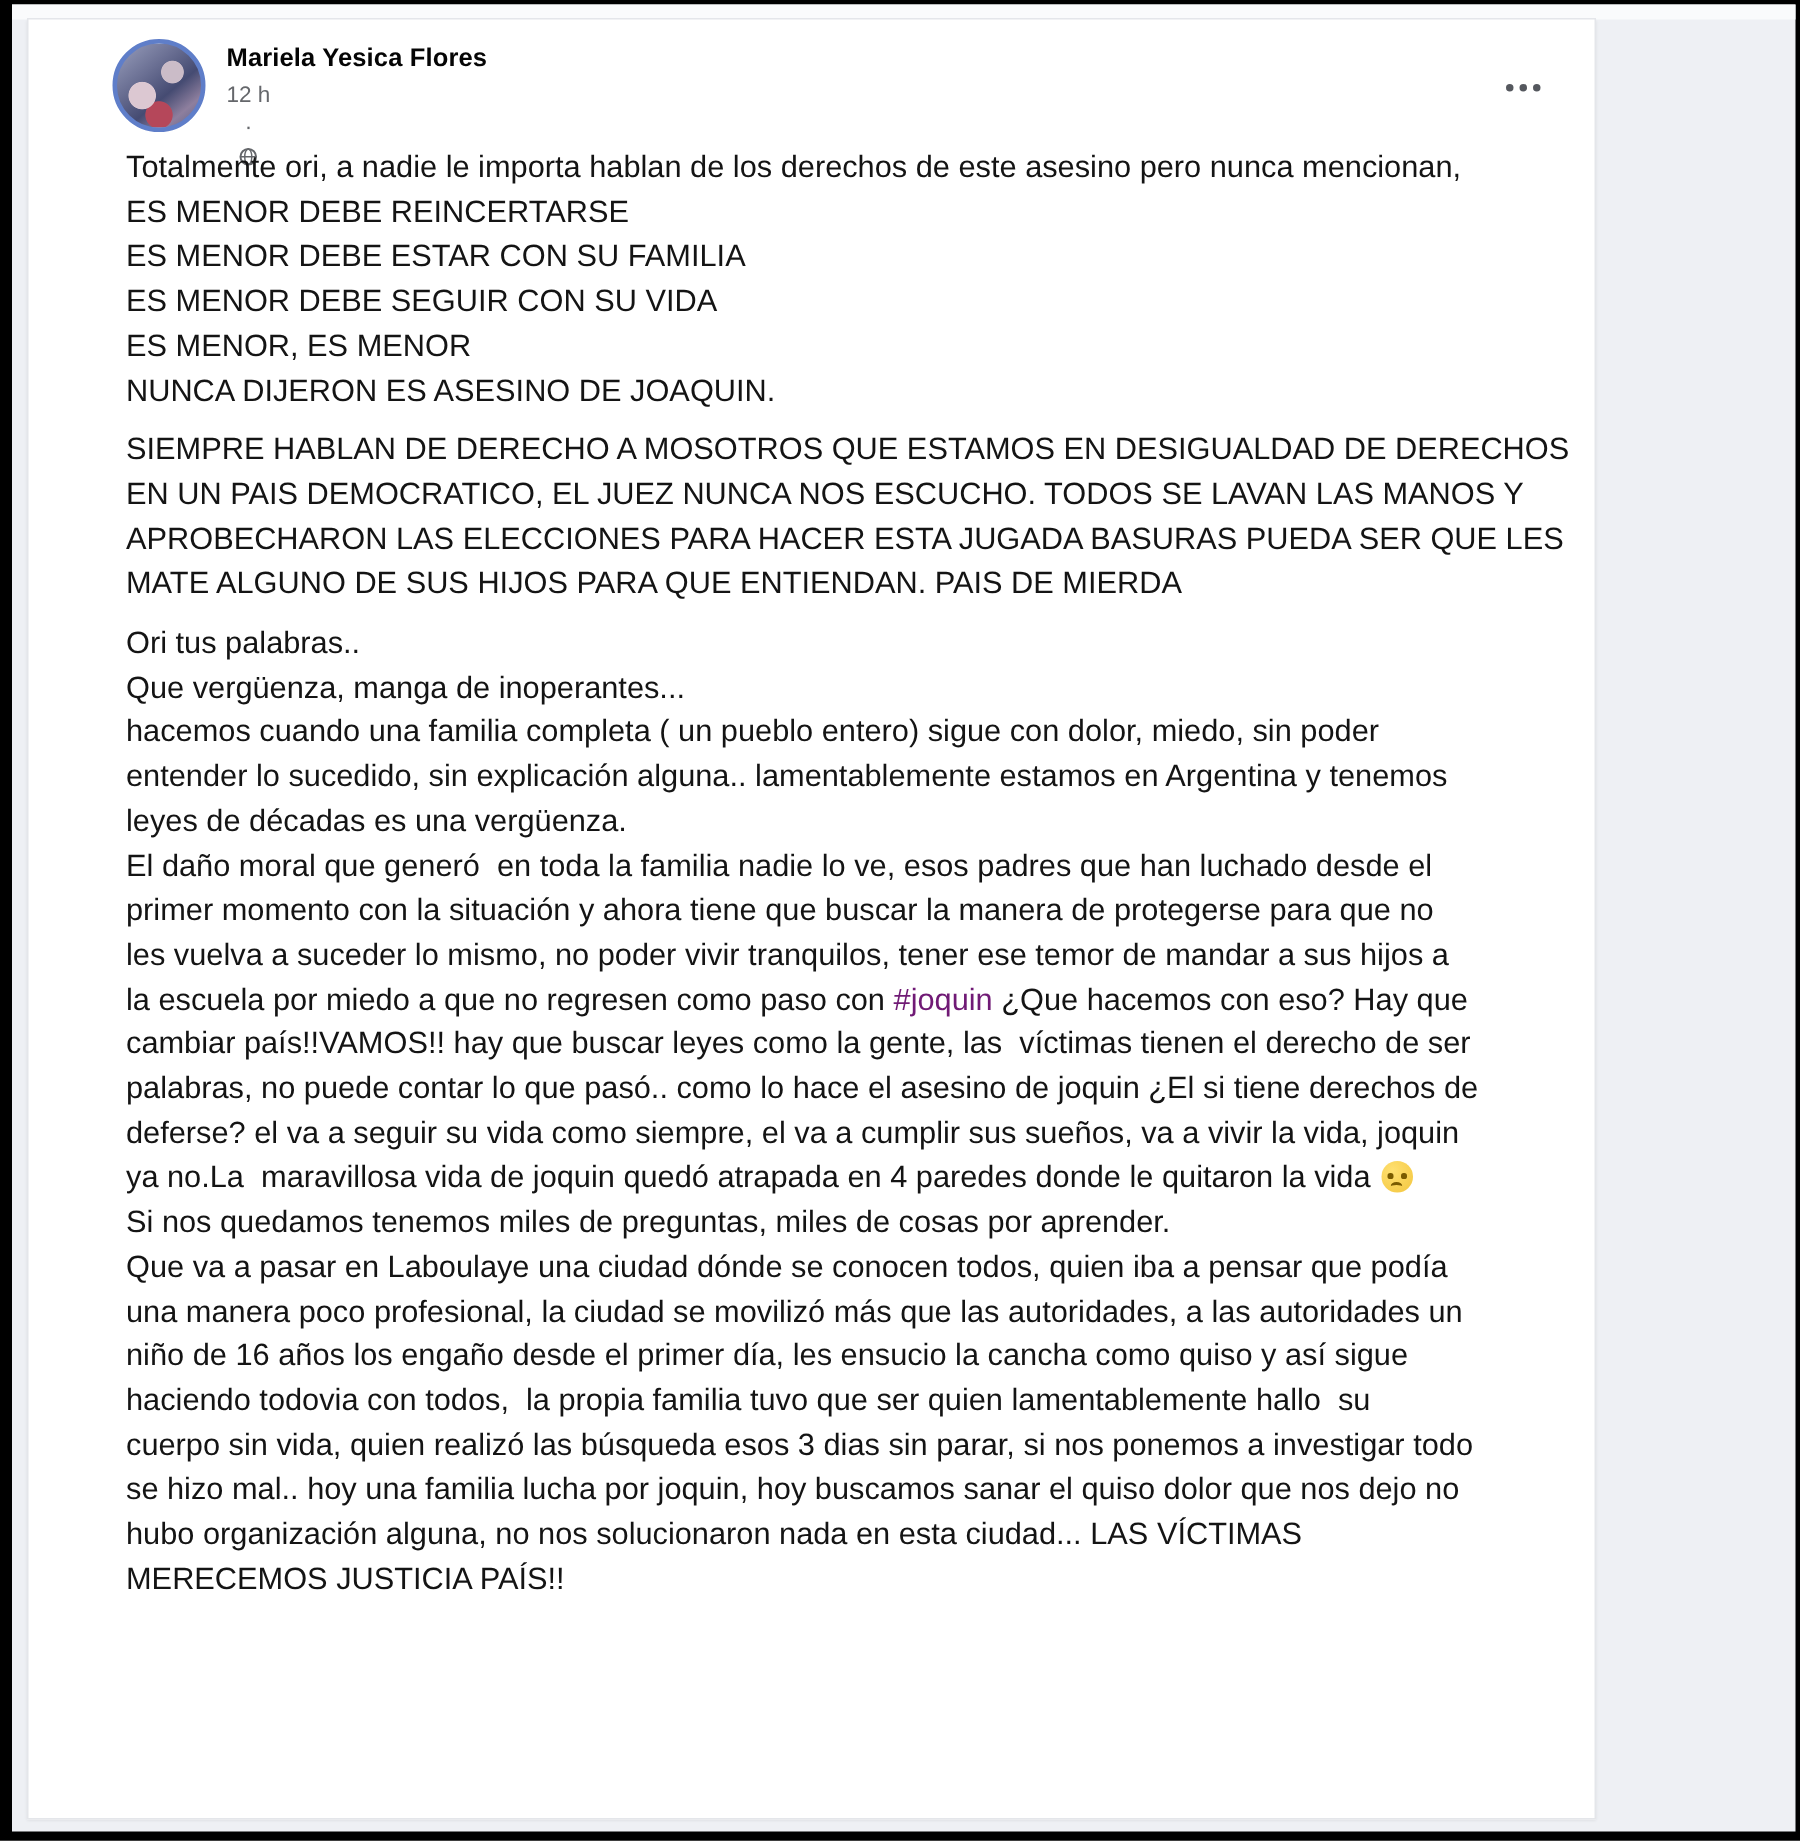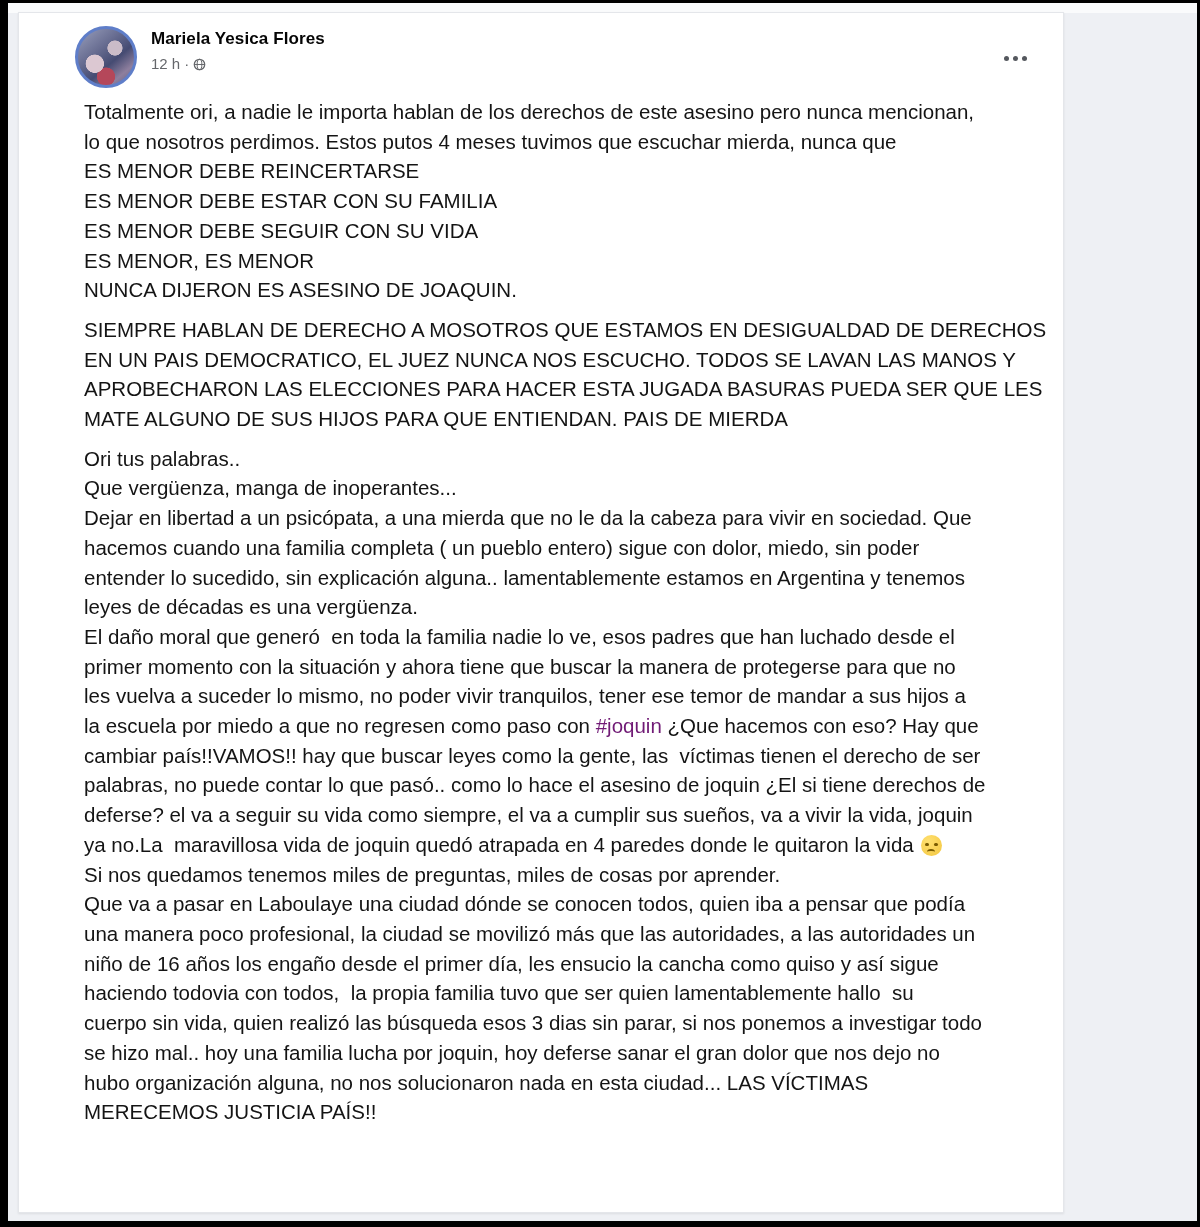--- a/index.html
+++ b/index.html
@@ -15,21 +15,21 @@
   .avatar { position:absolute; left:56px; top:13px; width:62px; height:62px;
             border-radius:50%; border:3px solid #5f7ec9; cursor:pointer;
             background:
               radial-gradient(circle at 30% 62%, #dcc8d2 0 17%, rgba(0,0,0,0) 18%),
               radial-gradient(circle at 66% 34%, #cbbcc8 0 14%, rgba(0,0,0,0) 15%),
               radial-gradient(circle at 50% 85%, #b5475a 0 16%, rgba(0,0,0,0) 17%),
               linear-gradient(140deg,#9aa0bd 0%,#6a6f93 35%,#454b72 60%,#8e7f9e 80%,#596087 100%); }
   .author { position:absolute; left:132px; top:16px; font-size:17px; font-weight:700;
             color:#050505; letter-spacing:.1px; cursor:pointer;text-align:center; }
   .meta-row { position:absolute; left:132px; top:42px; font-size:15px; color:#65676b;
-              display:flex; align-items:center; gap:4px; }
+              display:flex; align-items:center; gap:4px;flex-direction:column; }
   .globe { display:inline-flex; color:#65676b; margin-top:1px; }
   .menu-btn { position:absolute; left:976px; top:30px; width:40px; height:30px;
               display:flex; align-items:center; justify-content:center; cursor:pointer;
               border-radius:4px; }
   .menu-dots { width:5px; height:5px; border-radius:50%; background:#55585e;
                box-shadow:9px 0 0 #55585e, 18px 0 0 #55585e; margin-right:18px; }
   
   .post-body { position:absolute; left:49px; top:84px; width:990px; color:#141414;
                font-size:20.5px; line-height:29.7px; }
   .paragraph { margin:0 0 10px 16px; }
@@ -67,54 +67,52 @@
       </span>
     </div>
 
     <div class="menu-btn">
       <span class="menu-dots"></span>
     </div>
 
     <div class="post-body">
         <div class="paragraph">
           <div class="line">Totalmente ori, a nadie le importa hablan de los derechos de este asesino pero nunca mencionan,</div>
-          <div class="line">lo que nosotros perdimos. Estos putos 4 meses tuvimos que escuchar mierda, nunca que</div>
           <div class="line">ES MENOR DEBE REINCERTARSE</div>
           <div class="line">ES MENOR DEBE ESTAR CON SU FAMILIA</div>
           <div class="line">ES MENOR DEBE SEGUIR CON SU VIDA</div>
           <div class="line">ES MENOR, ES MENOR</div>
           <div class="line">NUNCA DIJERON ES ASESINO DE JOAQUIN.</div>
         </div>
         <div class="paragraph">
           <div class="line">SIEMPRE HABLAN DE DERECHO A MOSOTROS QUE ESTAMOS EN DESIGUALDAD DE DERECHOS</div>
           <div class="line">EN UN PAIS DEMOCRATICO, EL JUEZ NUNCA NOS ESCUCHO. TODOS SE LAVAN LAS MANOS Y</div>
           <div class="line">APROBECHARON LAS ELECCIONES PARA HACER ESTA JUGADA BASURAS PUEDA SER QUE LES</div>
           <div class="line">MATE ALGUNO DE SUS HIJOS PARA QUE ENTIENDAN. PAIS DE MIERDA</div>
         </div>
         <div class="paragraph">
           <div class="line">Ori tus palabras..</div>
           <div class="line">Que vergüenza, manga de inoperantes...</div>
-          <div class="line">Dejar en libertad a un psicópata, a una mierda que no le da la cabeza para vivir en sociedad. Que</div>
           <div class="line">hacemos cuando una familia completa ( un pueblo entero) sigue con dolor, miedo, sin poder</div>
           <div class="line">entender lo sucedido, sin explicación alguna.. lamentablemente estamos en Argentina y tenemos</div>
           <div class="line">leyes de décadas es una vergüenza.</div>
           <div class="line">El daño moral que generó  en toda la familia nadie lo ve, esos padres que han luchado desde el</div>
           <div class="line">primer momento con la situación y ahora tiene que buscar la manera de protegerse para que no</div>
           <div class="line">les vuelva a suceder lo mismo, no poder vivir tranquilos, tener ese temor de mandar a sus hijos a</div>
           <div class="line">la escuela por miedo a que no regresen como paso con <span class="hashtag">#joquin</span> ¿Que hacemos con eso? Hay que</div>
           <div class="line">cambiar país!!VAMOS!! hay que buscar leyes como la gente, las  víctimas tienen el derecho de ser</div>
           <div class="line">palabras, no puede contar lo que pasó.. como lo hace el asesino de joquin ¿El si tiene derechos de</div>
           <div class="line">deferse? el va a seguir su vida como siempre, el va a cumplir sus sueños, va a vivir la vida, joquin</div>
           <div class="line">ya no.La  maravillosa vida de joquin quedó atrapada en 4 paredes donde le quitaron la vida <span class="emoji"></span></div>
           <div class="line">Si nos quedamos tenemos miles de preguntas, miles de cosas por aprender.</div>
           <div class="line">Que va a pasar en Laboulaye una ciudad dónde se conocen todos, quien iba a pensar que podía</div>
           <div class="line">una manera poco profesional, la ciudad se movilizó más que las autoridades, a las autoridades un</div>
           <div class="line">niño de 16 años los engaño desde el primer día, les ensucio la cancha como quiso y así sigue</div>
           <div class="line">haciendo todovia con todos,  la propia familia tuvo que ser quien lamentablemente hallo  su</div>
           <div class="line">cuerpo sin vida, quien realizó las búsqueda esos 3 dias sin parar, si nos ponemos a investigar todo</div>
-          <div class="line">se hizo mal.. hoy una familia lucha por joquin, hoy deferse sanar el gran dolor que nos dejo no</div>
+          <div class="line">se hizo mal.. hoy una familia lucha por joquin, hoy buscamos sanar el quiso dolor que nos dejo no</div>
           <div class="line">hubo organización alguna, no nos solucionaron nada en esta ciudad... LAS VÍCTIMAS</div>
           <div class="line">MERECEMOS JUSTICIA PAÍS!!</div>
         </div>
       </div>
 
   </div>
 </div>
 
 </body></html>

